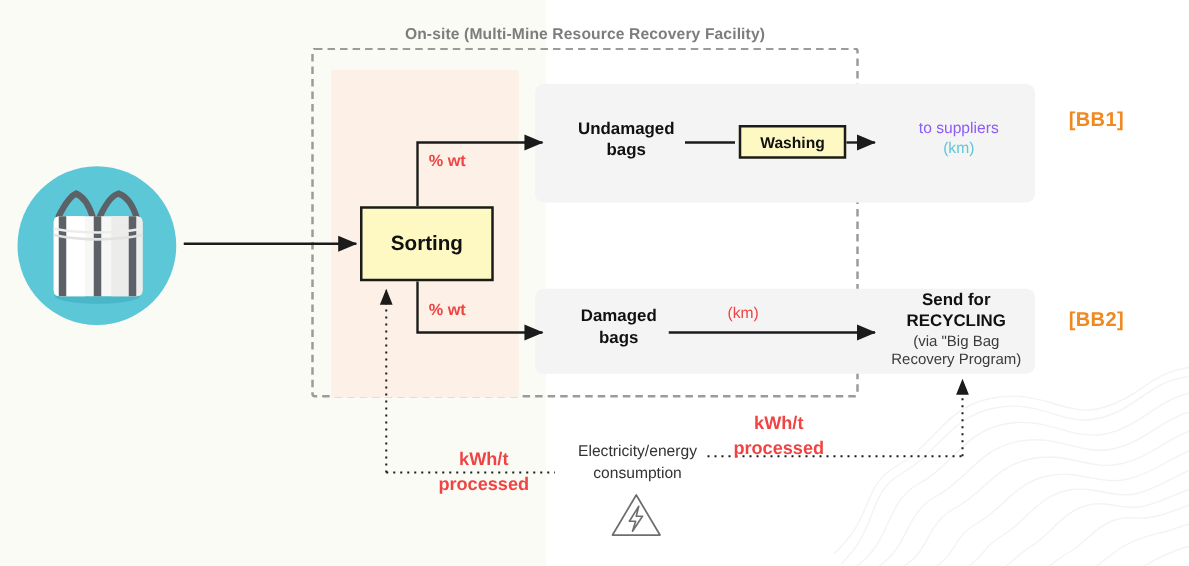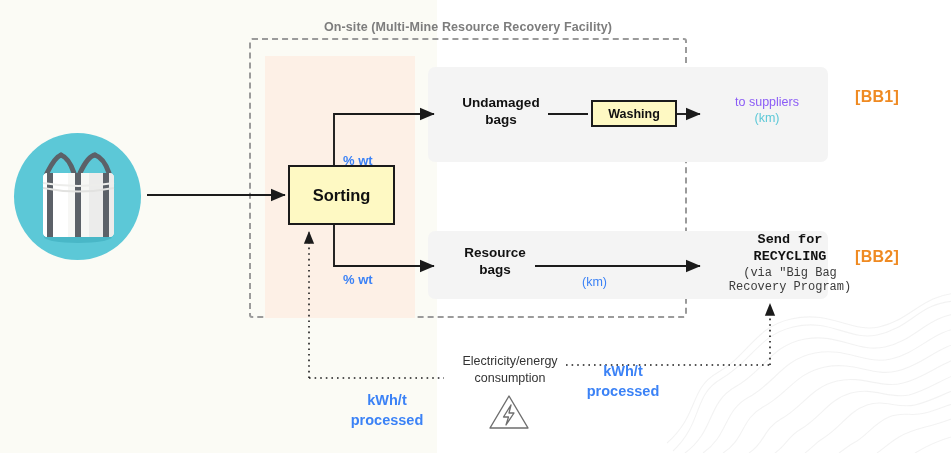--- a/index.html
+++ b/index.html
@@ -52,24 +52,24 @@
   
   .node{position:absolute;text-align:center;color:#111;line-height:1.25;}
   .node .t1{font-size:13.5px;font-weight:700;}
   .node .t2{font-size:12.5px;font-weight:400;color:#8b5cf6;}
   .node .t3{font-size:12px;font-weight:400;color:#3b3b3b;line-height:1.2;}
   .node .km{font-size:12.5px;color:#5cc8d7;font-weight:400;}
 
   .node-undamaged{left:441px;top:95px;width:120px;}
   .node-redistribute{left:705px;top:95px;width:124px;}
   .node-damaged{left:441px;top:245px;width:108px;}
-  .node-recycling{left:726px;top:232px;width:128px;font-family:Liberation Mono, monospace;}
-
-  
-  .teal{position:absolute;color:#3b82f6;font-weight:700;margin-top:32px;}
+  .node-recycling{left:701px;top:232px;width:128px;}
+
+  
+  .teal{position:absolute;color:#ef4444;font-weight:700;}
   .lbl-pct1{left:343px;top:121px;font-size:13px;}
   .lbl-pct2{left:343px;top:240px;font-size:13px;}
   .lbl-km-mid{left:582px;top:243px;font-size:12.5px;font-weight:400;}
   .lbl-kwh-left{left:334px;top:359px;width:106px;text-align:center;font-size:14.5px;line-height:1.35;}
   .lbl-kwh-right{left:570px;top:330px;width:106px;text-align:center;font-size:14.5px;line-height:1.35;}
 
   
   .elec-text{
     position:absolute;left:440px;top:353px;width:140px;text-align:center;
     font-size:12.5px;color:#333;line-height:1.35;
@@ -173,21 +173,21 @@
     <div class="t1">Undamaged</div>
     <div class="t1">bags</div>
   </div>
 
   <div class="node node-redistribute">
     <div class="t2">to suppliers</div>
     <div class="km">(km)</div>
   </div>
 
   <div class="node node-damaged">
-    <div class="t1">Resource</div>
+    <div class="t1">Damaged</div>
     <div class="t1">bags</div>
   </div>
 
   <div class="node node-recycling">
     <div class="t1">Send for</div>
     <div class="t1">RECYCLING</div>
     <div class="t3">(via "Big Bag</div>
     <div class="t3">Recovery Program)</div>
   </div>
 

